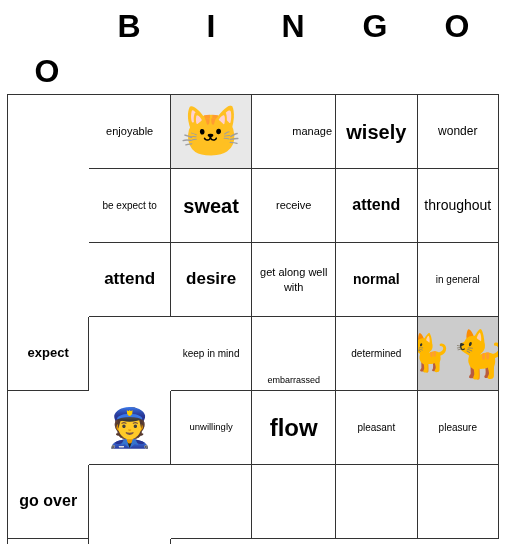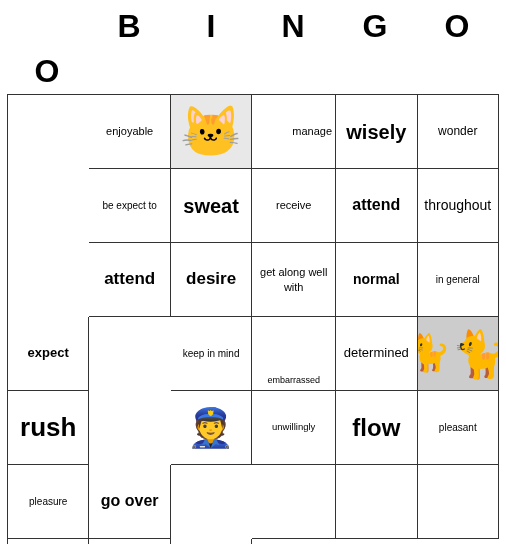--- a/index.html
+++ b/index.html
@@ -141,29 +141,26 @@
       <span>expect</span>
     </div>
 
     <div class="cell" style="border:none; padding:0;"></div>
     <div class="cell" style="font-size:10px;">
       <span>keep in mind</span>
     </div>
     <div class="cell" style="font-size:9px;align-items:flex-end;">
       <span>embarrassed</span>
     </div>
-    <div class="cell" style="font-size:13px;align-items:center;">
+    <div class="cell" style="font-size:10px;align-items:center;">
       <span>determined</span>
     </div>
     <div class="cell cat2" style="padding:0; overflow:hidden;">
       <div style="font-size:46px; line-height:1;">🐈</div>
     </div>
-    <div class="cell" style="font-size:26px; font-weight:bold;">
-      <span>rush</span>
-    </div>
 
     <div class="cell" style="border:none; padding:0;"></div>
     <div class="cell" style="padding:2px; overflow:hidden;">
       <div style="font-size:38px; line-height:1;">👮</div>
     </div>
     <div class="cell" style="font-size:9.5px;">
       <span>unwillingly</span>
     </div>
     <div class="cell" style="font-size:24px; font-weight:bold;">
       <span>flow</span>

